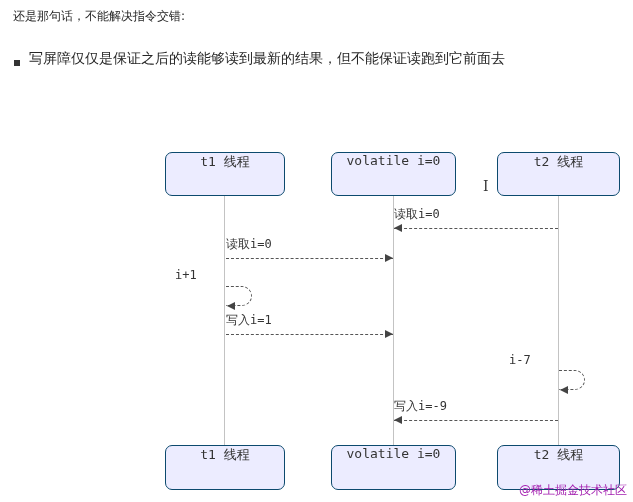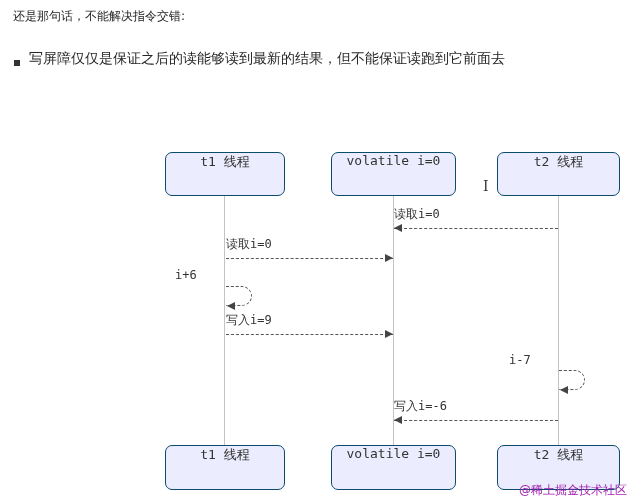--- a/index.html
+++ b/index.html
@@ -104,33 +104,33 @@
     </div>
 
     <div class="msg-label" style="left:394px;width:164px;top:206px">读取i=0</div>
     <div class="dash-line" style="left:394px;width:164px;top:228px"></div>
     <div class="arrow-left" style="left:394px;top:224px"></div>
 
     <div class="msg-label" style="left:226px;width:167px;top:236px">读取i=0</div>
     <div class="dash-line" style="left:226px;width:167px;top:258px"></div>
     <div class="arrow-right" style="left:385px;top:254px"></div>
 
-    <div class="msg-label" style="left:175px;width:100px;top:268px">i+6</div>
+    <div class="msg-label" style="left:175px;width:100px;top:268px">i+1</div>
     <div class="self-loop" style="left:226px;top:286px"></div>
     <div class="arrow-left" style="left:227px;top:302px"></div>
 
-    <div class="msg-label" style="left:226px;width:167px;top:312px">写入i=9</div>
+    <div class="msg-label" style="left:226px;width:167px;top:312px">写入i=1</div>
     <div class="dash-line" style="left:226px;width:167px;top:334px"></div>
     <div class="arrow-right" style="left:385px;top:330px"></div>
 
     <div class="msg-label" style="left:509px;width:100px;top:353px">i-7</div>
     <div class="self-loop" style="left:559px;top:370px"></div>
     <div class="arrow-left" style="left:560px;top:386px"></div>
 
-    <div class="msg-label" style="left:394px;width:164px;top:398px">写入i=-6</div>
+    <div class="msg-label" style="left:394px;width:164px;top:398px">写入i=-9</div>
     <div class="dash-line" style="left:394px;width:164px;top:420px"></div>
     <div class="arrow-left" style="left:394px;top:416px"></div>
 
     <div class="actor" style="left:165px;top:445px;width:120px;height:45px">
       <span>t1 线程</span>
     </div>
     <div class="actor" style="left:331px;top:445px;width:125px;height:45px">
       <span>volatile i=0</span>
     </div>
     <div class="actor" style="left:497px;top:445px;width:123px;height:45px">

